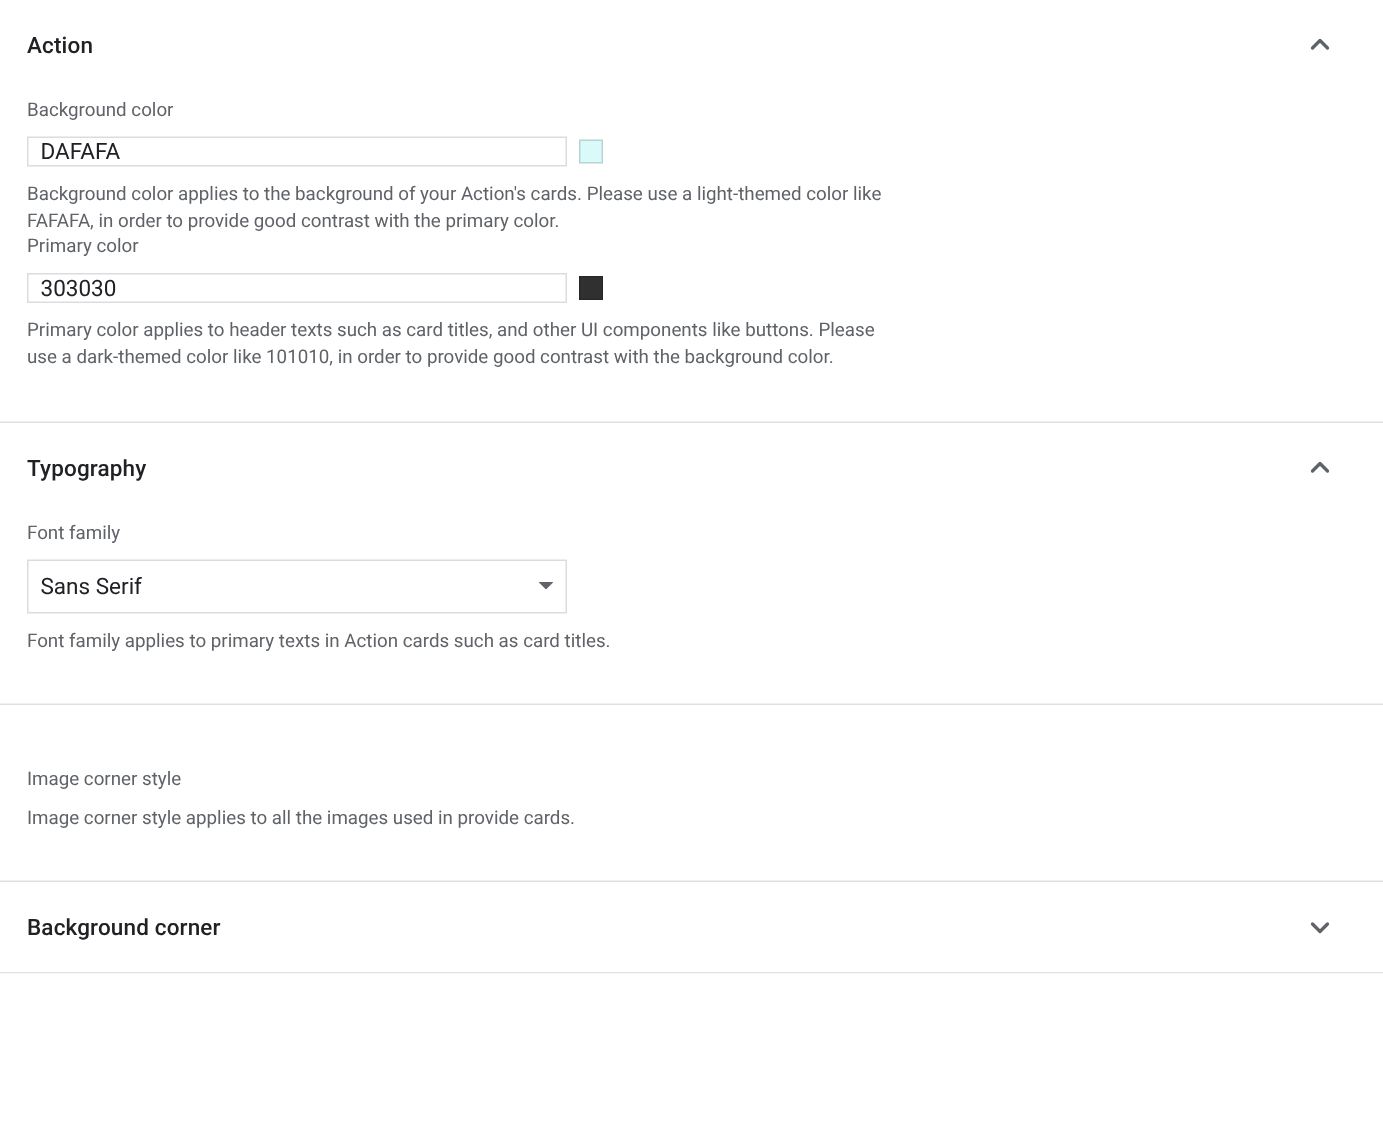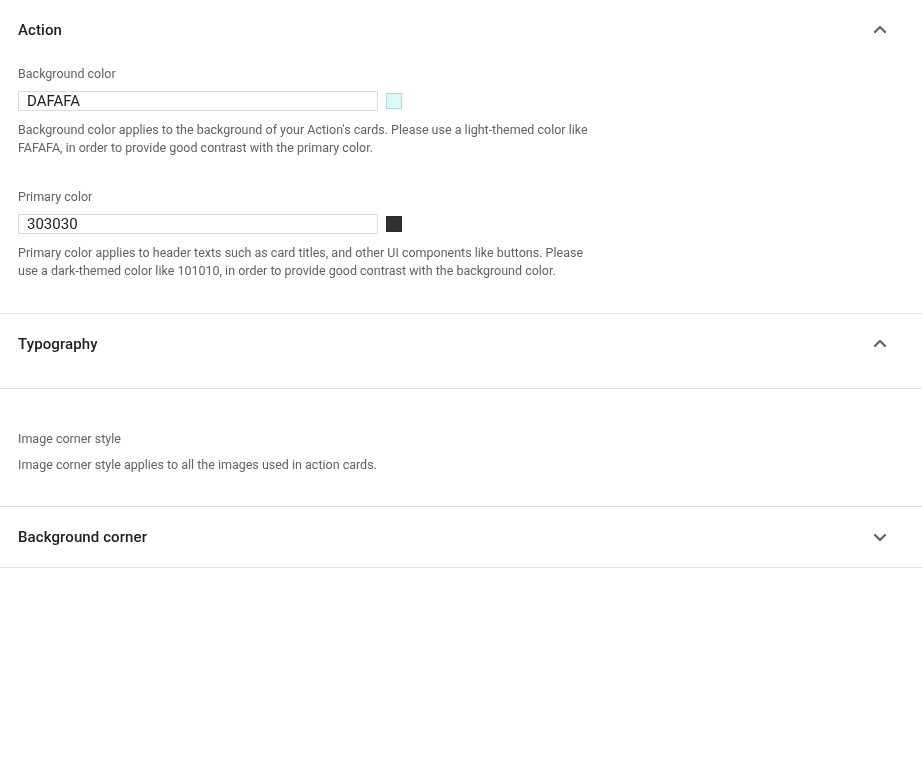--- a/index.html
+++ b/index.html
@@ -32,21 +32,20 @@
       font-weight: 500;
       color: #202124;
       letter-spacing: 0.1px;
     }
     
     .section-body {
       padding-top: 24px;
     }
     
     .field-group {
-      margin-bottom: 32px;
     }
     
     .field-group:last-child {
       margin-bottom: 0;
     }
     
     .field-label {
       display: block;
       font-size: 12.5px;
       color: #5f6368;
@@ -159,28 +158,44 @@
 
 <div class="section">
   <div class="section-header">
     <span class="section-title">Typography</span>
     <span class="chevron">
       <svg width="24" height="24" viewBox="0 0 24 24" fill="none" stroke="currentColor" stroke-width="2.2" stroke-linecap="round" stroke-linejoin="round">
           <polyline points="7 14 12 9 17 14"></polyline>
         </svg>
     </span>
   </div>
+  <div class="section-body">
+
+    <div class="field-group">
+      <label class="field-label">Font family</label>
+      <div class="select-wrapper">
+        <span class="select-value">Sans Serif</span>
+        <span class="select-arrow">
+          <svg width="10" height="5" viewBox="0 0 10 5">
+              <path d="M0 0 L10 0 L5 5 Z" fill="currentColor"></path>
+            </svg>
+        </span>
+      </div>
+      <p class="help-text">Font family applies to primary texts in Action cards such as card titles.</p>
+    </div>
+
+  </div>
 </div>
 
 <div class="section">
   <div class="section-body">
 
     <div class="field-group">
       <label class="field-label">Image corner style</label>
-      <p class="help-text">Image corner style applies to all the images used in action cards.</p>
+      <p class="help-text">Image corner style applies to all the images used in provide cards.</p>
     </div>
 
   </div>
 </div>
 
 <div class="section section-collapsed">
   <div class="section-header">
     <span class="section-title">Background corner</span>
     <span class="chevron">
       <svg width="24" height="24" viewBox="0 0 24 24" fill="none" stroke="currentColor" stroke-width="2.2" stroke-linecap="round" stroke-linejoin="round">

